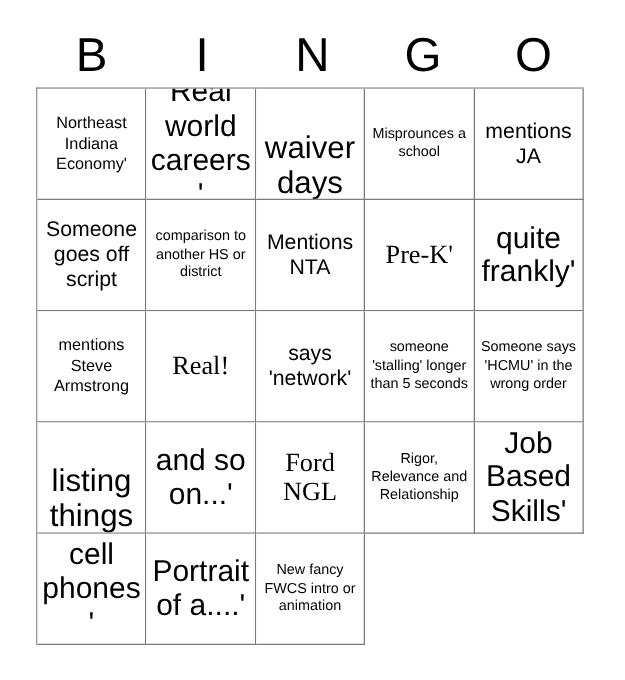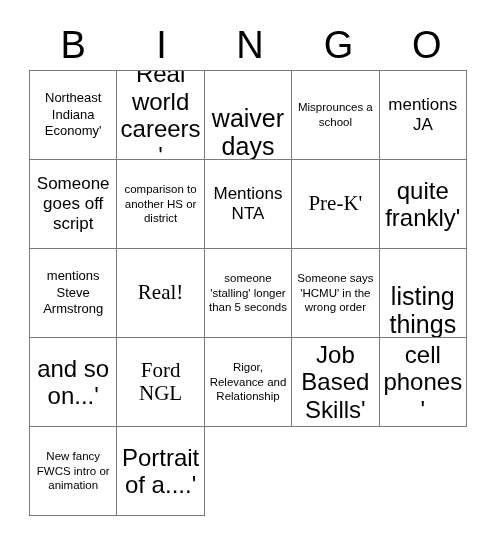--- a/index.html
+++ b/index.html
@@ -128,20 +128,23 @@
 
     <div class="cell sz-lg">
         <span class="cell-text">quite frankly'</span>
       </div>
     <div class="cell sz-sm">
         <span class="cell-text">mentions Steve Armstrong</span>
       </div>
     <div class="cell sz-xxl">
         <span class="cell-text">Real!</span>
       </div>
+    <div class="cell sz-md">
+        <span class="cell-text">says 'network'</span>
+      </div>
     <div class="cell sz-xs">
         <span class="cell-text">someone 'stalling' longer than 5 seconds</span>
       </div>
 
     <div class="cell sz-xs">
         <span class="cell-text">Someone says 'HCMU' in the wrong order</span>
       </div>
     <div class="cell sz-xl">
         <span class="cell-text">listing things</span>
       </div>
@@ -154,21 +157,21 @@
 
     <div class="cell sz-xs">
         <span class="cell-text">Rigor, Relevance and Relationship</span>
       </div>
     <div class="cell sz-lg">
         <span class="cell-text">Job Based Skills'</span>
       </div>
     <div class="cell sz-lg">
         <span class="cell-text">cell phones'</span>
       </div>
+    <div class="cell sz-lg">
+        <span class="cell-text">Portrait of a....'</span>
+      </div>
     <div class="cell sz-xs">
         <span class="cell-text">New fancy FWCS intro or animation</span>
-      </div>
-    <div class="cell sz-lg">
-        <span class="cell-text">Portrait of a....'</span>
       </div>
 
   </div>
 </div>
 
 </body></html>

